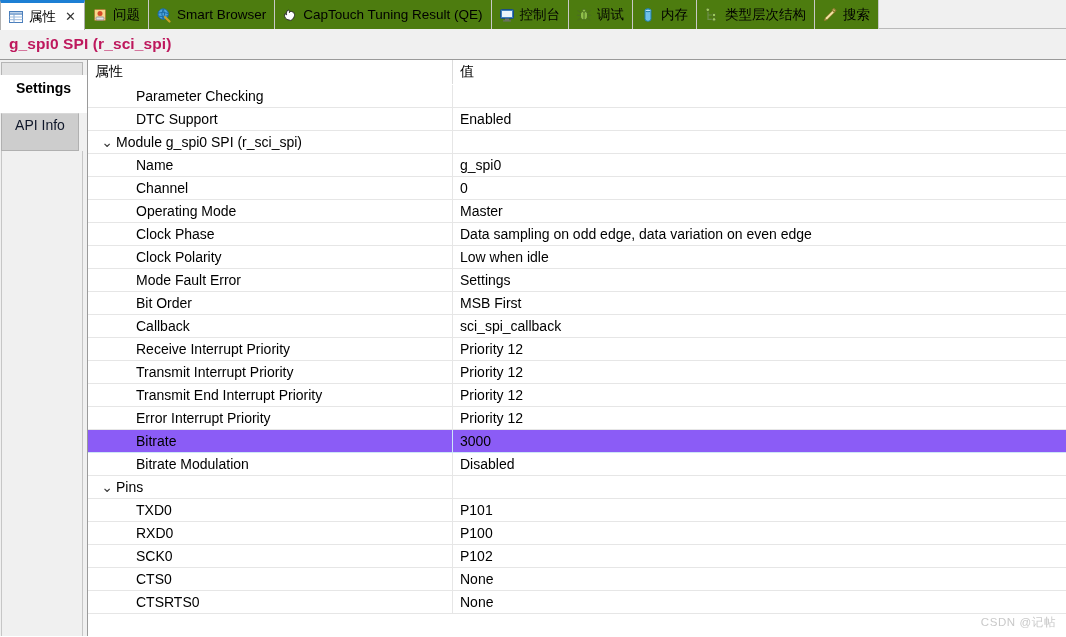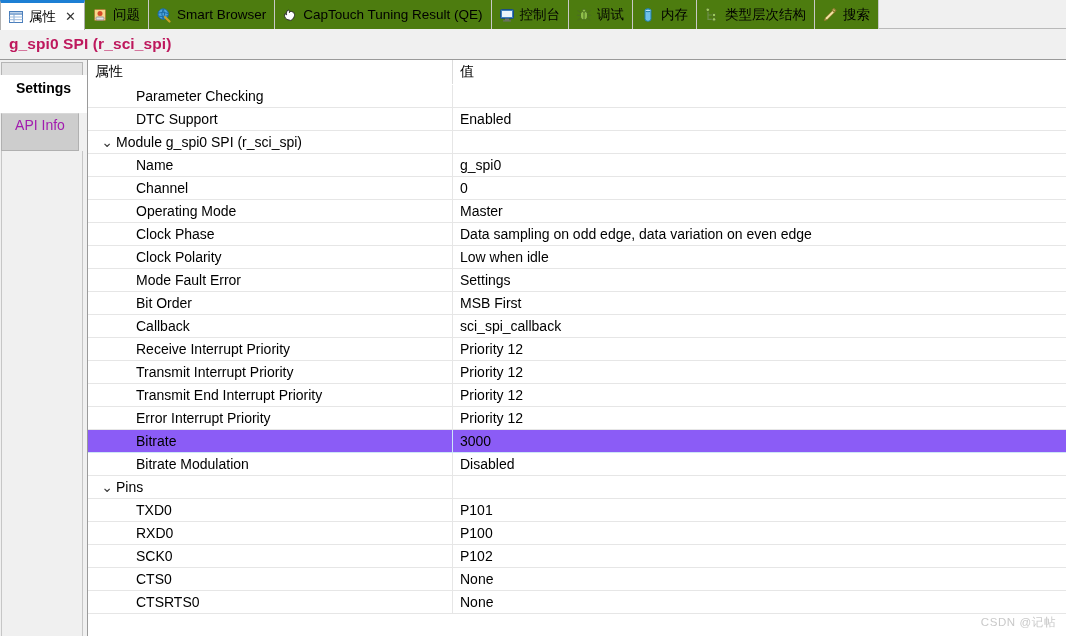--- a/index.html
+++ b/index.html
@@ -117,21 +117,21 @@
     cursor: default;
   }
   .vtab.active {
     background: #ffffff;
     font-weight: bold;
     color: #000;
     border-top: 1px solid #ffffff;
   }
   .vtab.inactive {
     background: #cdcdcd;
-    color: #a21caf;
+    color: #0f172a;
     margin: 0 8px 0 1px;
     border: 1px solid #b0b0b0;
     border-top: 1px solid #d8d8d8;
     box-sizing: border-box;
     line-height: 23px;
   }
   #sidebar-rest {
     flex: 1;
     background: #f0f0f0;
     margin: 0 4px 0 1px;

